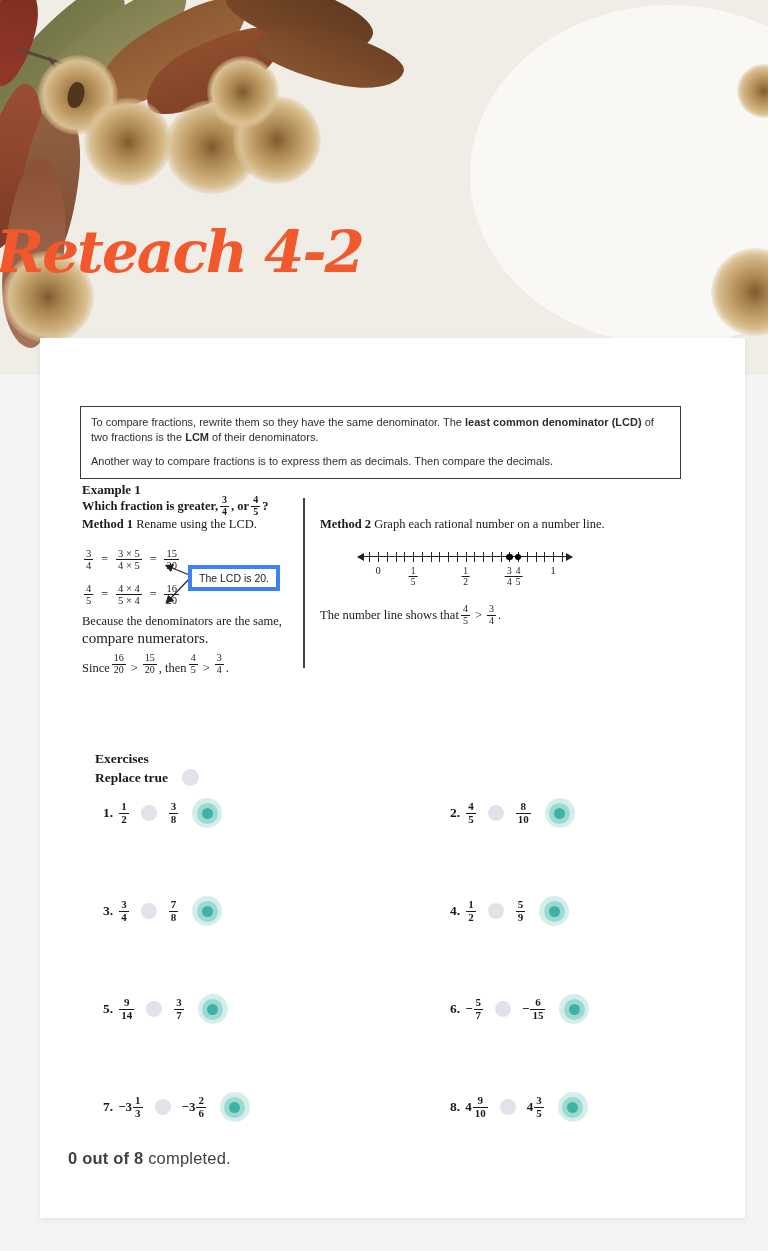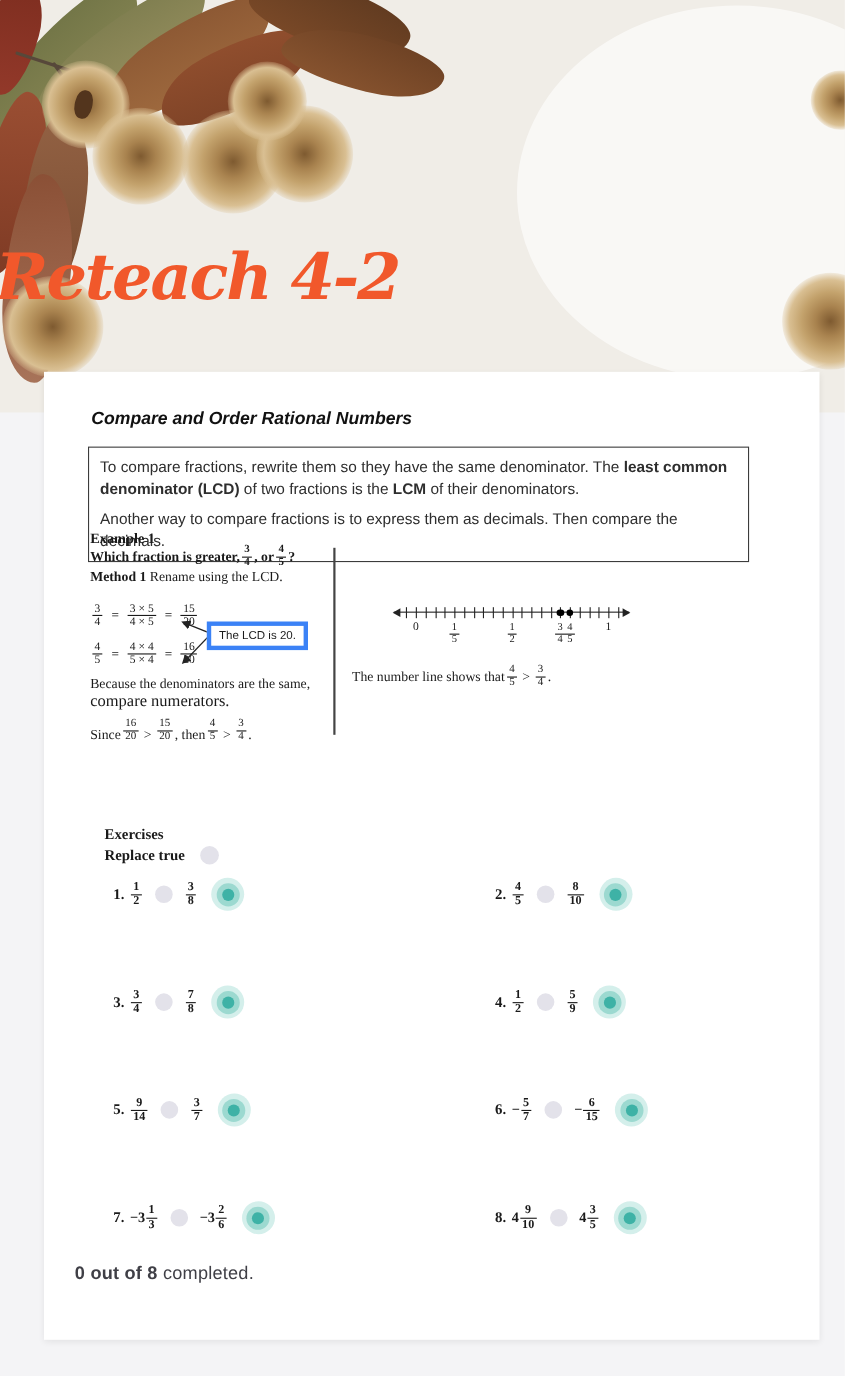--- a/index.html
+++ b/index.html
@@ -19,21 +19,21 @@
                font-style:italic; font-weight:bold; font-size:58px; letter-spacing:-2px; color:#f1582b; }
 
   
   .card { position:absolute; left:40px; top:338px; width:705px; height:880px; background:#ffffff;
           box-shadow:0 2px 6px rgba(0,0,0,0.07); z-index:5; }
 
   .ws-title { position:absolute; left:43px; top:34px; font-family:"Liberation Sans", sans-serif;
               font-weight:bold; font-style:italic; font-size:16px; color:#111; }
 
   .intro-box { position:absolute; left:40px; top:68px; width:601px; border:1.5px solid #3c3c3c;
-               padding:8px 10px 9px 10px; font-family:"Liberation Sans", sans-serif; font-size:14px;
+               padding:8px 10px 9px 10px; font-family:"Liberation Sans", sans-serif; font-size:11px;
                line-height:1.4; color:#2e2e2e; }
   .intro-box p + p { margin-top:8px; }
 
   
   .ex-heading { position:absolute; left:42px; top:144px; font-weight:bold; font-size:13px; }
   .ex-question { position:absolute; left:42px; top:157px; font-weight:bold; font-size:12.5px;
                  display:flex; align-items:center; }
   .bold { font-weight:bold; }
 
   .frac { display:inline-flex; flex-direction:column; align-items:center; line-height:1.08; font-size:10px; margin:0 2px; }
@@ -121,21 +121,20 @@
   <div class="burr" style="left:207px;top:56px;width:72px;height:72px;"></div>
   <div class="burr" style="left:2px;top:251px;width:92px;height:92px;"></div>
   <div class="burr" style="left:711px;top:248px;width:88px;height:88px;"></div>
   <div class="burr" style="left:737px;top:64px;width:54px;height:54px;"></div>
 
   <h1 class="app-title">Reteach 4-2</h1>
 </div>
 
 <div class="card">
 
-  <h2 class="ws-title">Compare and Order Rational Numbers</h2>
 
   <div class="intro-box">
     <p><span>To compare fractions, rewrite them so they have the same denominator. The </span><span class="bold">least common denominator (LCD)</span><span> of two fractions is the </span><span class="bold">LCM</span><span> of their denominators.</span></p>
     <p><span>Another way to compare fractions is to express them as decimals. Then compare the decimals.</span></p>
   </div>
 
   <div class="ex-heading">Example 1</div>
 
   <div class="ex-question">
     <span>Which fraction is greater, </span>
@@ -145,20 +144,21 @@
       </span>
     <span>, or </span>
     <span class="frac">
         <span class="num">4</span>
         <span class="den">5</span>
       </span>
     <span>?</span>
   </div>
 
   <div class="method1-label"><span class="bold">Method 1</span><span> Rename using the LCD.</span></div>
+  <div class="method2-label"><span class="bold">Method 2</span><span> Graph each rational number on a number line.</span></div>
 
   <div class="eq-block">
     <div class="eq-row">
       <span class="frac">
           <span class="num">3</span>
           <span class="den">4</span>
         </span>
       <span>=</span>
       <span class="frac">
           <span class="num">3 × 5</span>

